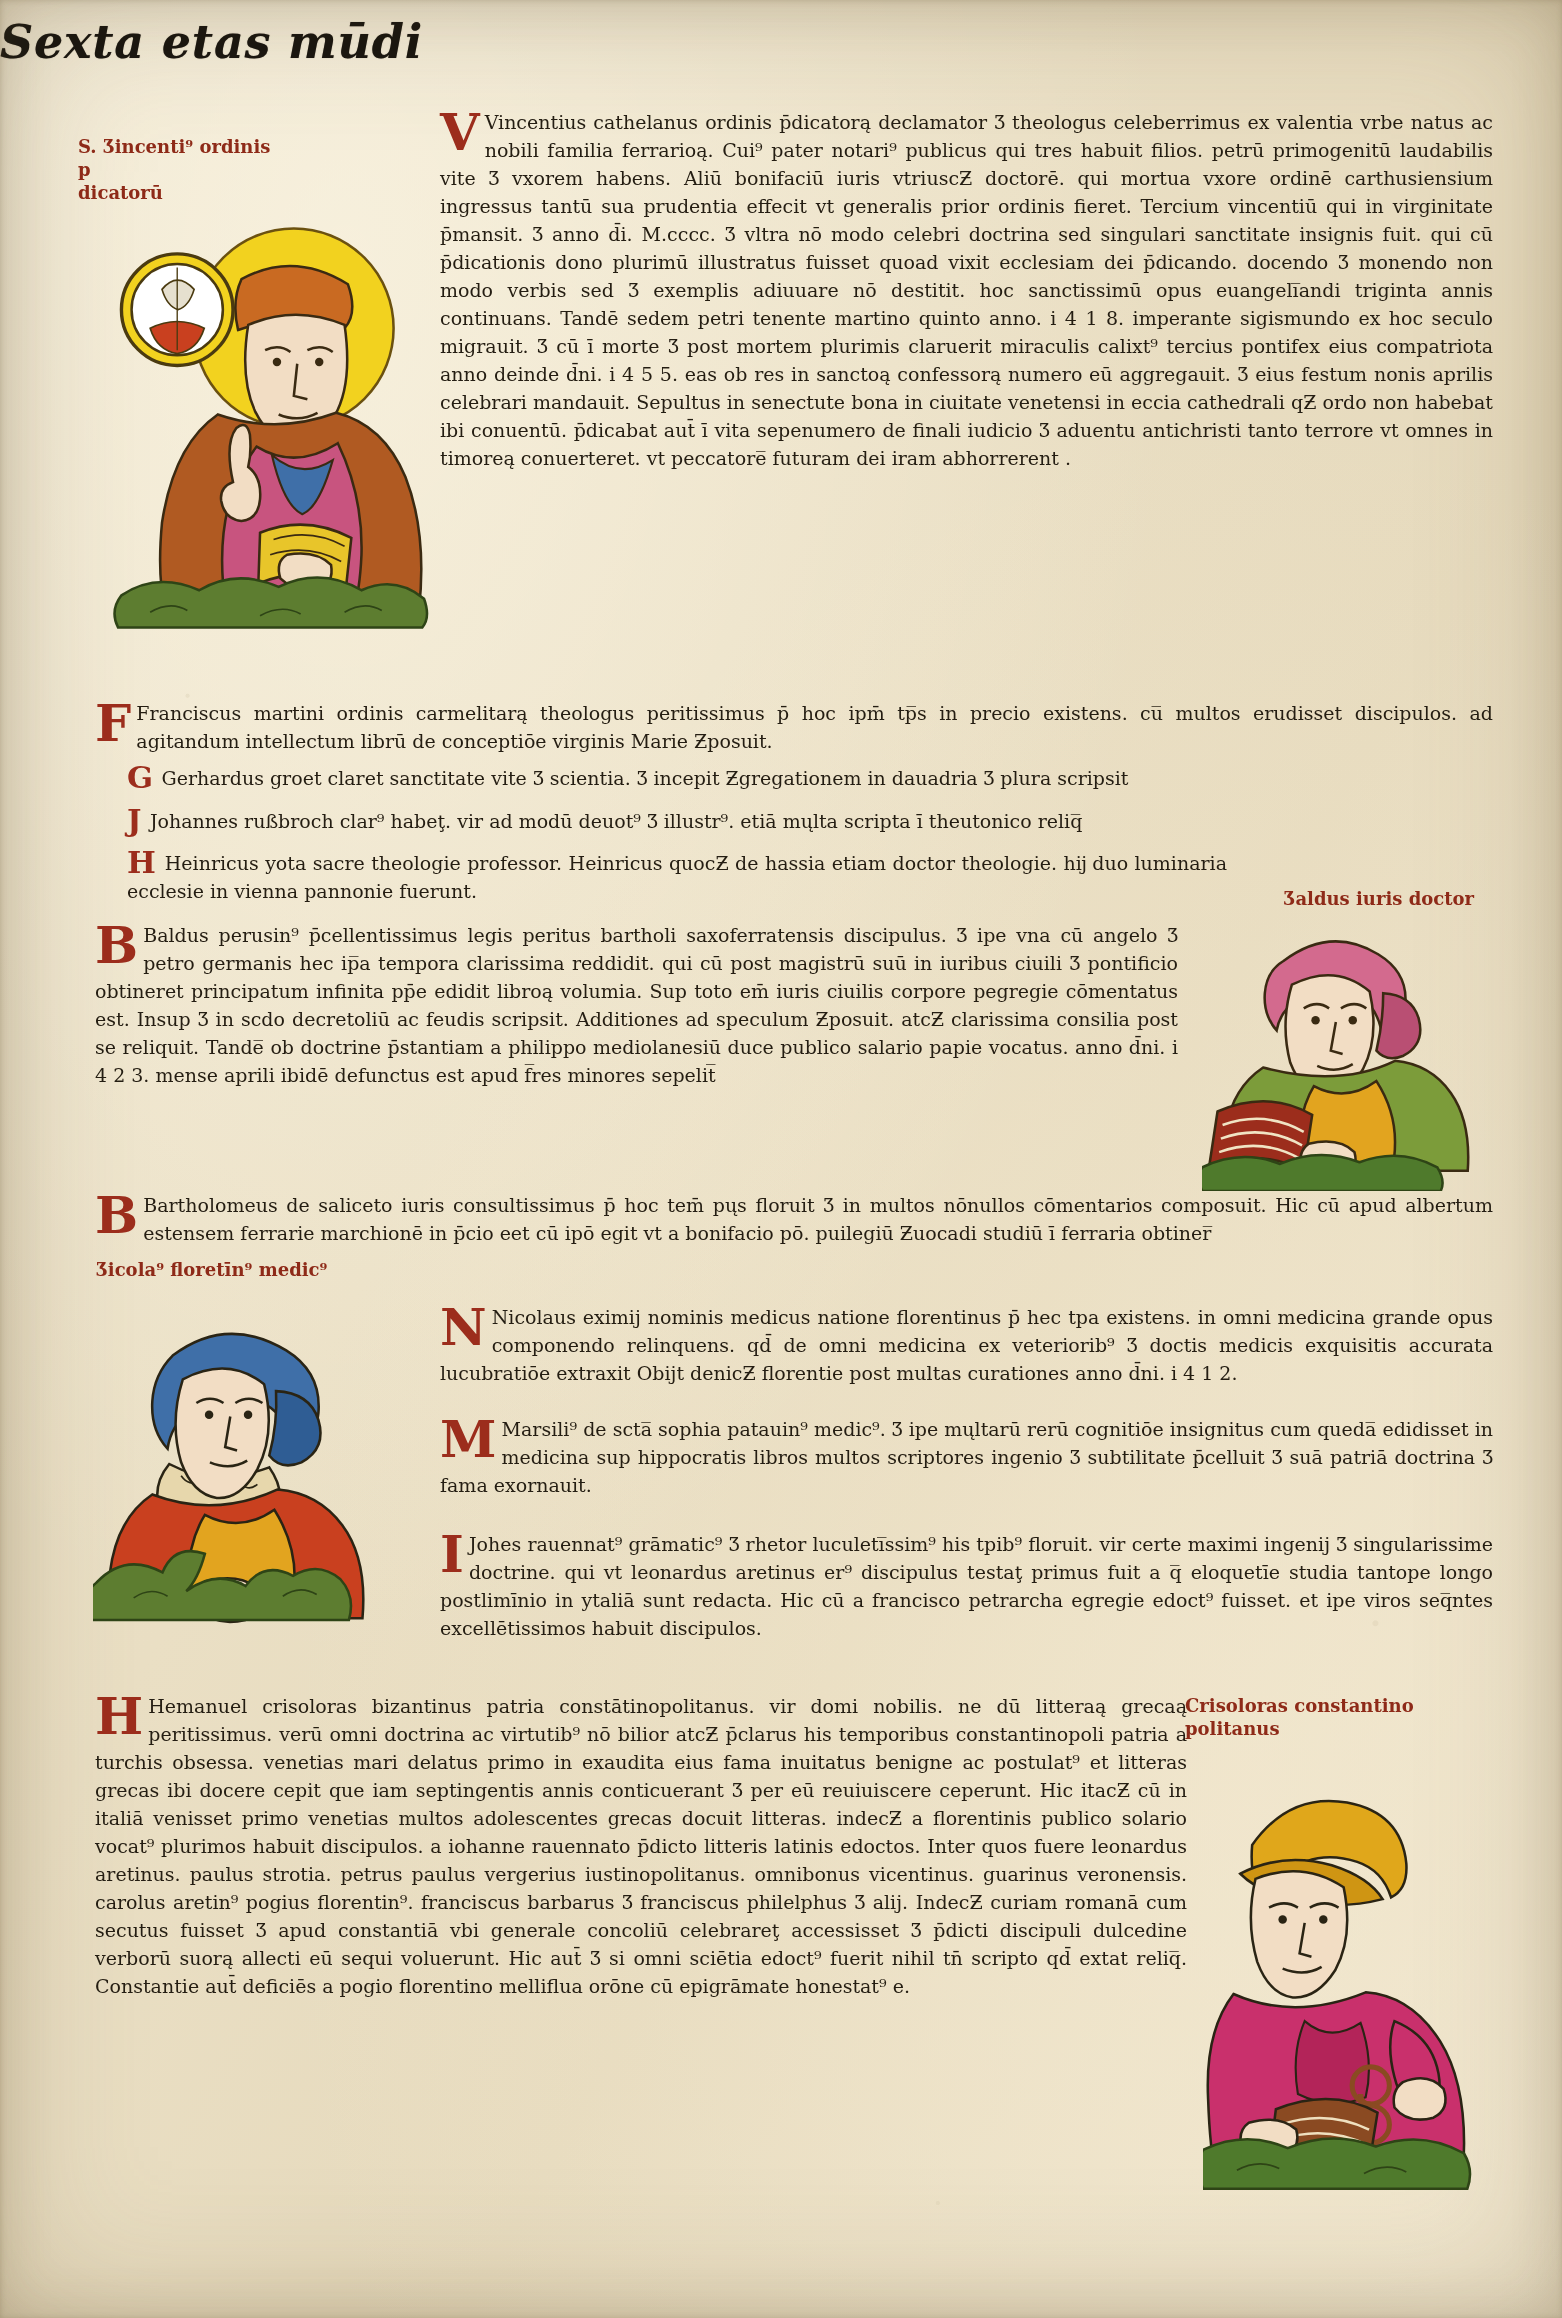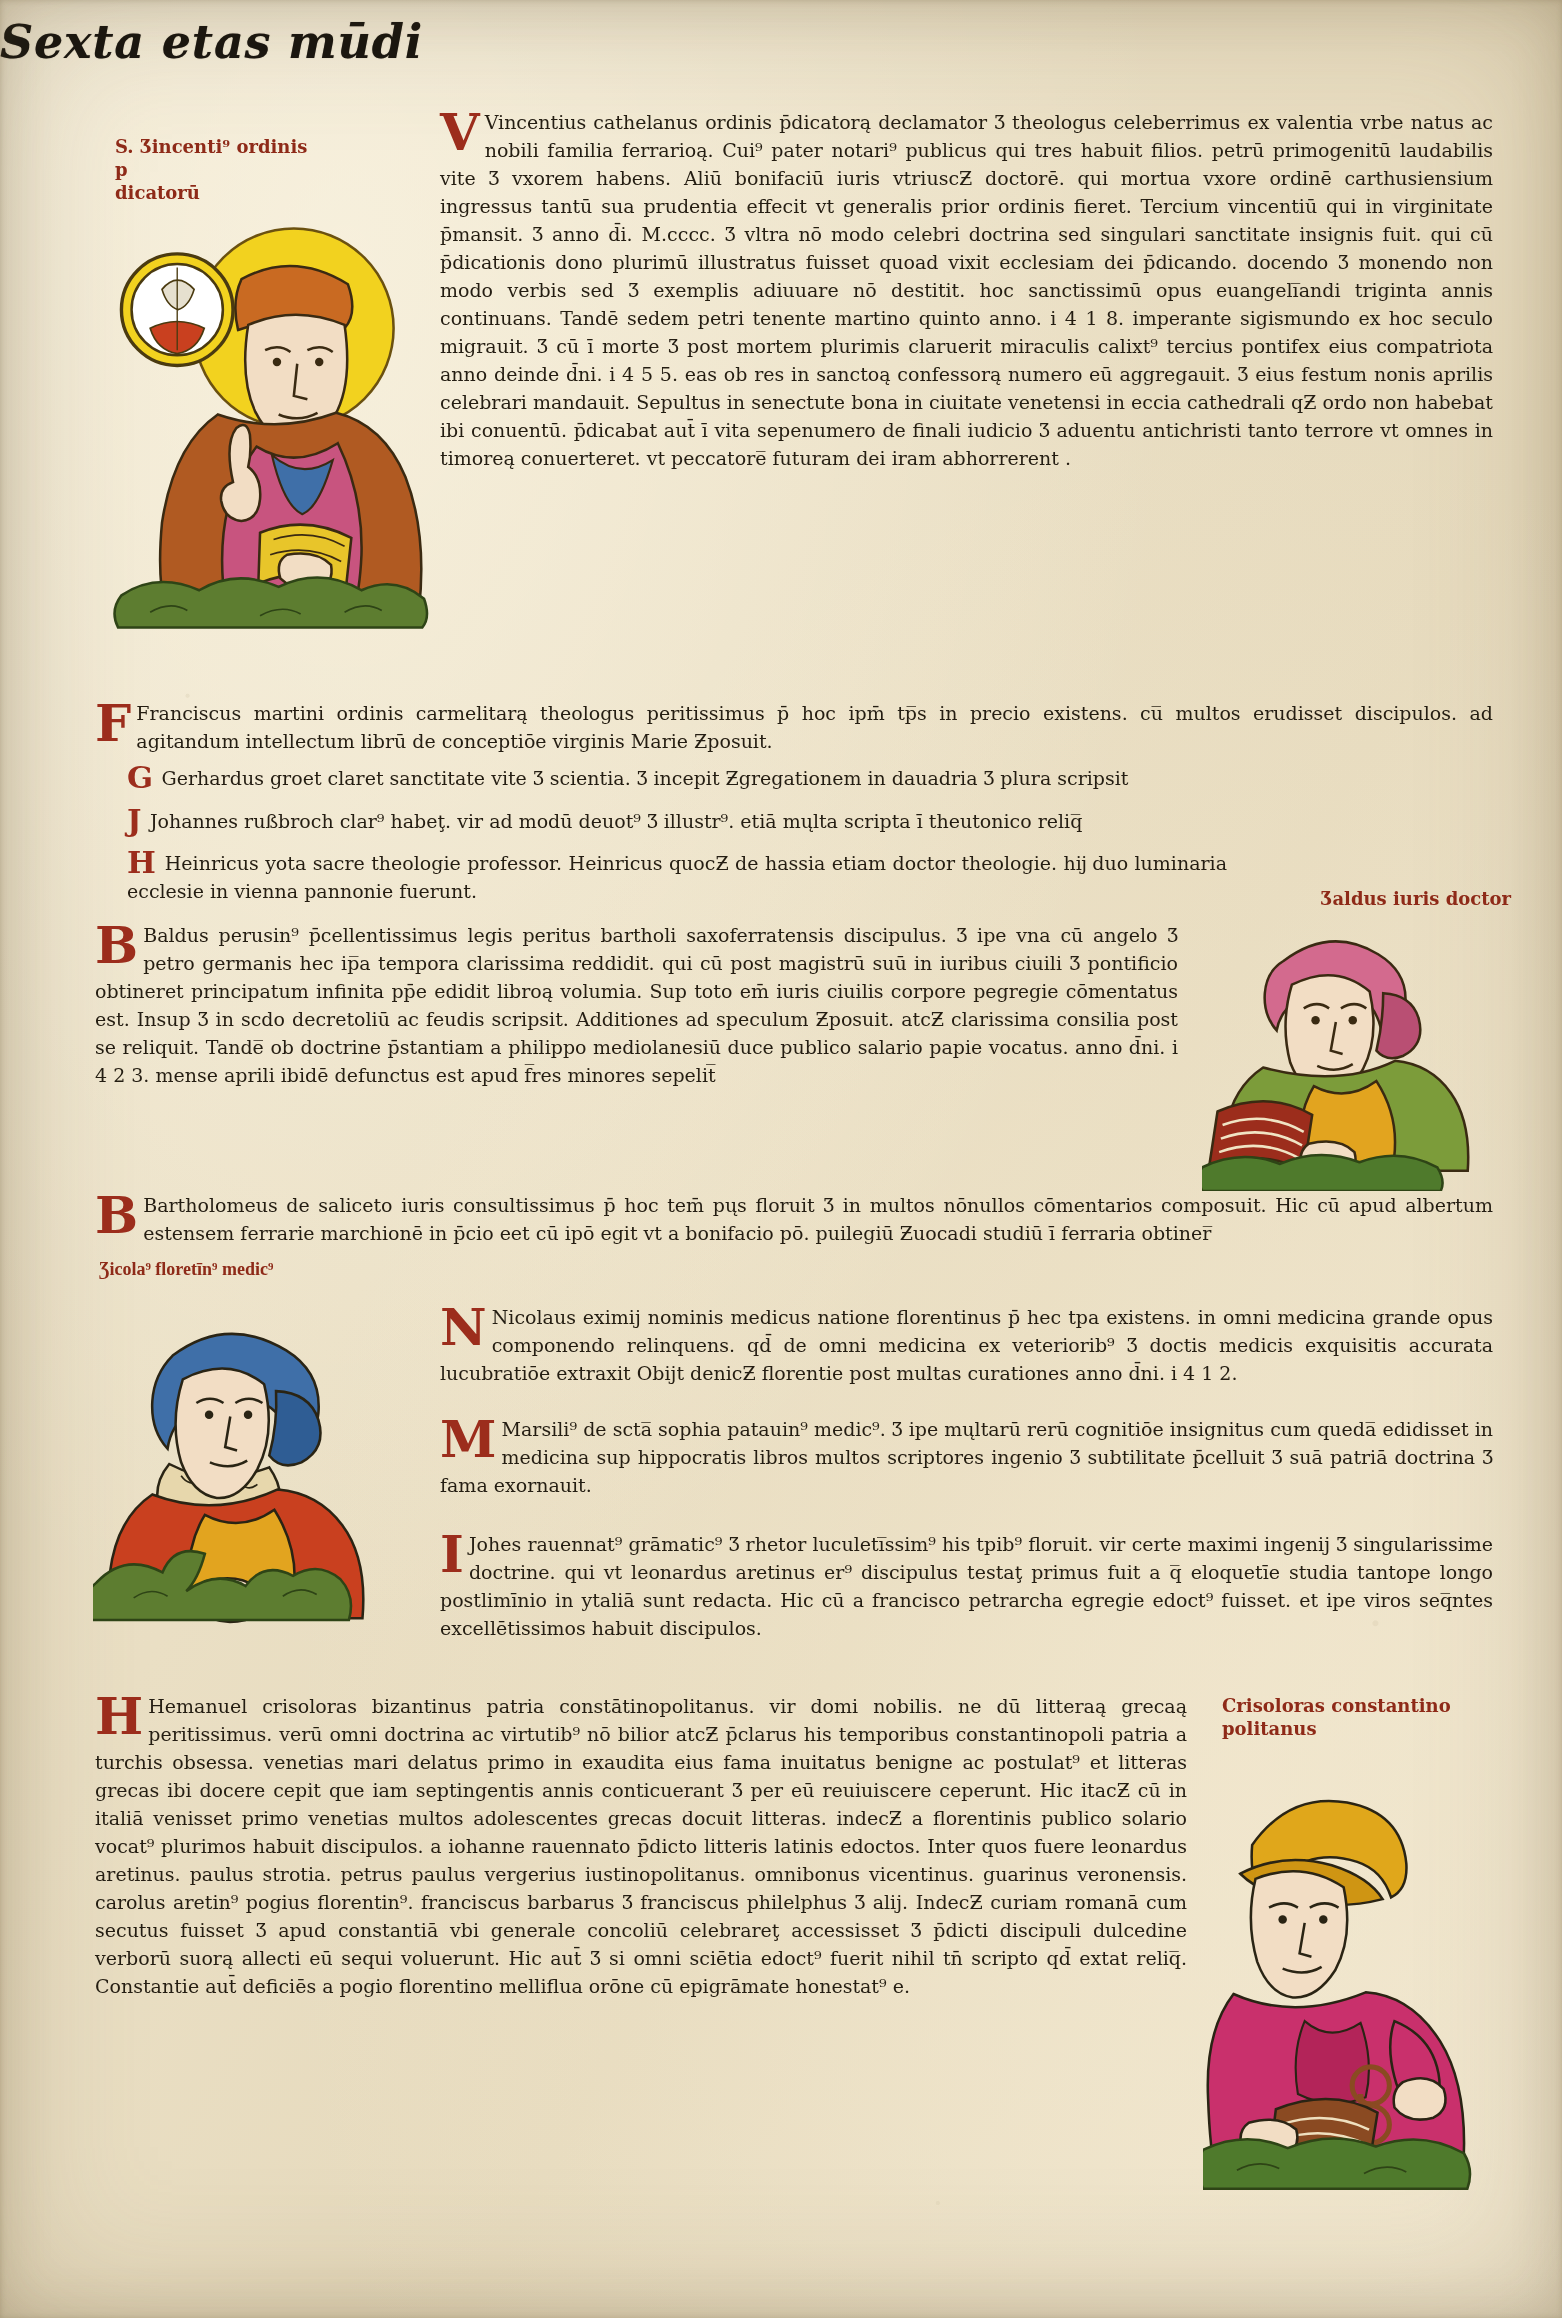--- a/index.html
+++ b/index.html
@@ -83,21 +83,20 @@
   }
 
   
   .rubric {
     position: absolute;
     color: #8e2a18;
     font-size: 18px;
     line-height: 23px;
     font-family: "DejaVu Serif", serif;
     font-weight: 600;
-    margin-left: 37px;
   }
 
   
   .tb {
     position: absolute;
     color: #241d12;
     font-size: 19px;
     line-height: 28px;
     text-align: justify;
     font-family: "DejaVu Serif", serif;
@@ -119,21 +118,21 @@
 
   <div class="rubric" style="left:78px; top:135px; width:195px;">
     <div>S. Ʒincenti⁹ ordinis p</div>
     <div>dicatorū</div>
   </div>
 
   <div class="rubric" style="left:1195px; top:887px; width:279px; text-align:right;">
     <div>Ʒaldus iuris doctor</div>
   </div>
 
-  <div class="rubric" style="left:62px; top:1258px; width:355px;font-family:Liberation Serif, serif;">
+  <div class="rubric" style="left:96px; top:1258px; width:355px;">
     <div>Ʒicola⁹ floretīn⁹ medic⁹</div>
   </div>
 
   <div class="rubric" style="left:1185px; top:1694px; width:292px;">
     <div>Crisoloras constantino</div>
     <div>politanus</div>
   </div>
 
   <div class="figure" style="left:91px; top:201px; width:355px; height:432px;">
     <svg width="355" height="432" viewBox="0 0 420 510">

